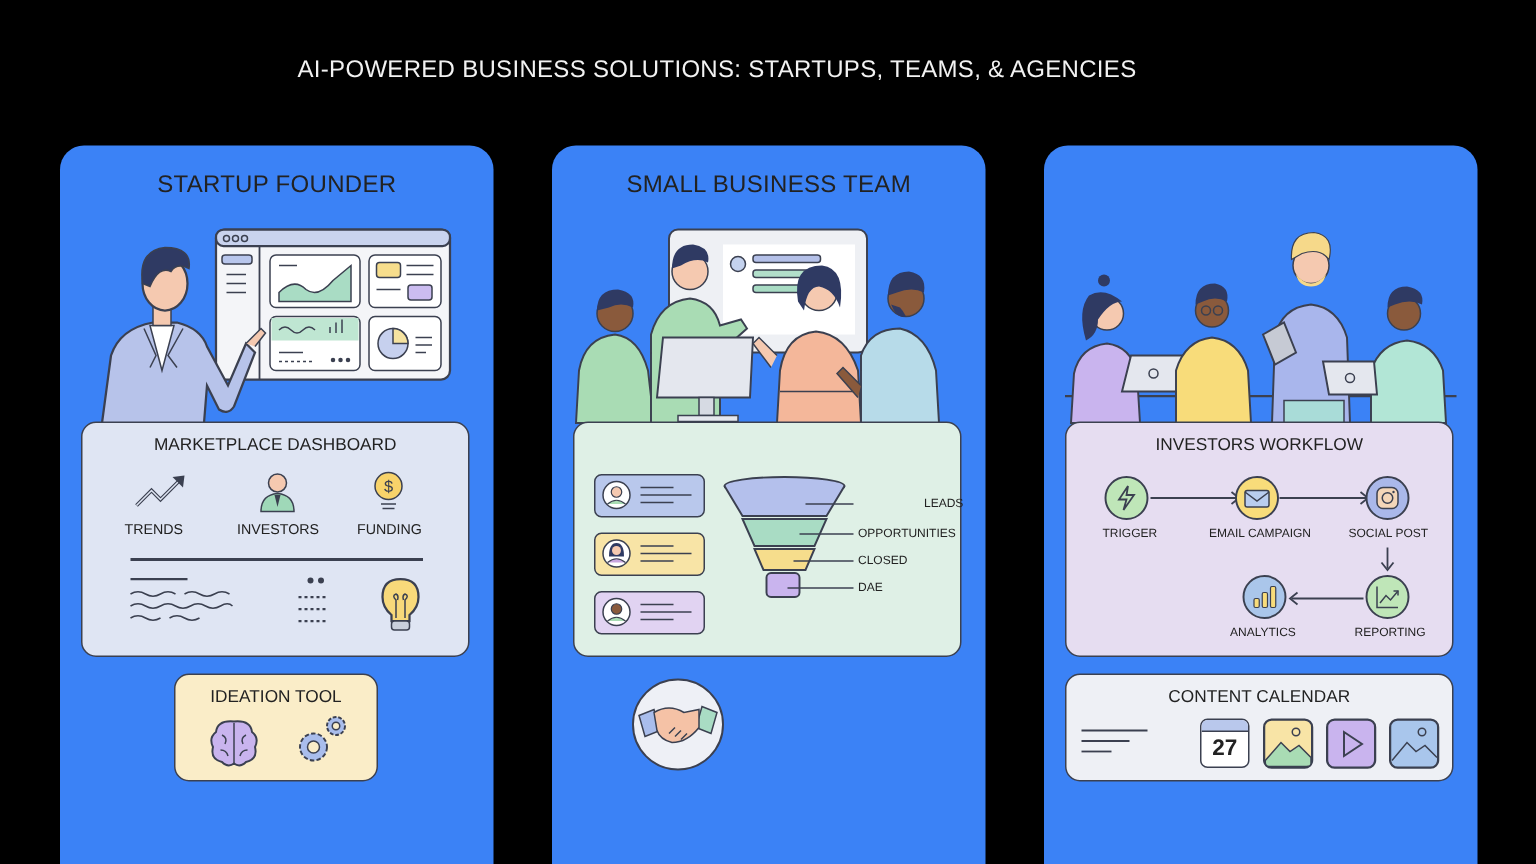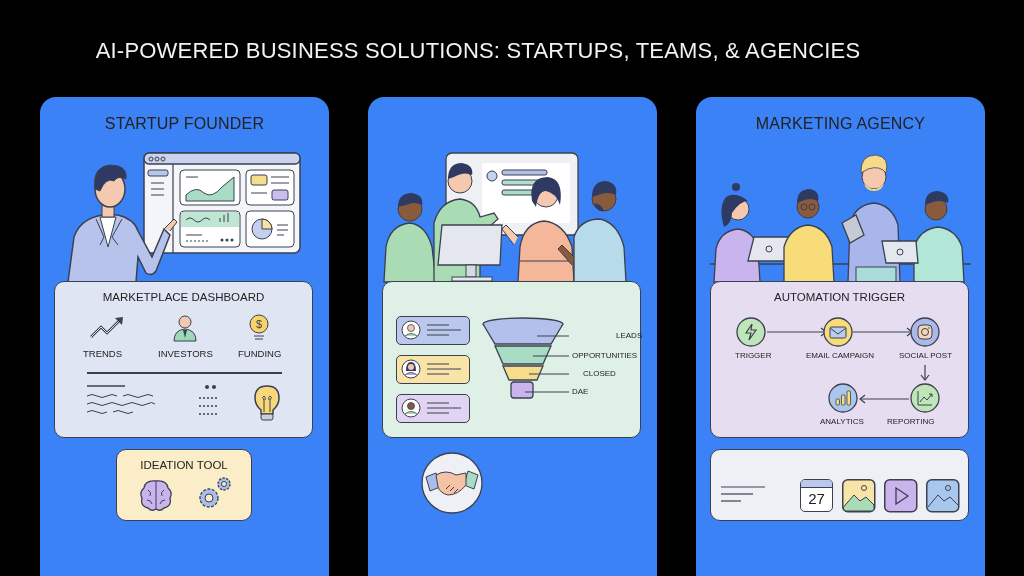--- a/index.html
+++ b/index.html
@@ -1,18 +1,18 @@
 <!DOCTYPE html>
 <html><head>
 <meta charset="utf-8">
 <style>
   * { box-sizing: border-box; margin: 0; padding: 0; }
   html, body { width: 1024px; height: 576px; background: #000; overflow: hidden; }
   body { font-family: "Liberation Sans", "DejaVu Sans", sans-serif; color: #222; position: relative; }
-  .main-title { position: absolute; top: 38px; left: 0; width: 956px; text-align: center; color: #f2f2f2; font-size: 22px; letter-spacing: 0.2px; }
+  .main-title { position: absolute; top: 38px; left: 0; width: 956px; text-align: center; color: #f2f2f2; font-size: 16px; letter-spacing: 0.2px; }
   .card { position: absolute; top: 97px; width: 289px; height: 559px; background: #3b82f6; border-radius: 16px; }
   .card-title { position: absolute; top: 18px; left: 0; width: 100%; text-align: center; font-size: 16px; color: #222; letter-spacing: 0.2px; }
   .panel { position: absolute; border: 1.5px solid #3b4050; border-radius: 10px; }
   .panel-title { position: absolute; left: 0; width: 100%; text-align: center; font-size: 11.5px; color: #222; }
   .lbl { position: absolute; font-size: 9.5px; color: #222; text-align: center; white-space: nowrap; }
   .lbl-sm { position: absolute; font-size: 8px; color: #222; white-space: nowrap; }
   svg { position: absolute; overflow: visible; }
 </style>
 </head>
 <body>
@@ -128,20 +128,21 @@
     <svg style="left:78px;top:24px;" width="40" height="38">
       <circle cx="14" cy="24" r="9" fill="#a9bdec" stroke="#3b4050" stroke-width="1.3" stroke-dasharray="3 1.5"></circle>
       <circle cx="14" cy="24" r="4" fill="#faedc8" stroke="#3b4050"></circle>
       <circle cx="29" cy="10" r="6" fill="#a9bdec" stroke="#3b4050" stroke-width="1.3" stroke-dasharray="2.5 1.2"></circle>
       <circle cx="29" cy="10" r="2.5" fill="#faedc8" stroke="#3b4050"></circle>
     </svg>
   </div>
 </div>
 
 <div class="card" style="left:368px;">
+  <div class="card-title">SMALL BUSINESS TEAM</div>
 
   <svg style="left:0;top:0;" width="289" height="185">
 
     <rect x="78" y="56" width="132" height="82" rx="6" fill="#eef0f4" stroke="#3b4050" stroke-width="1.3"></rect>
     <rect x="114" y="66" width="88" height="60" fill="#fff"></rect>
     <circle cx="124" cy="79" r="5" fill="#c4d2ee" stroke="#3b4050"></circle>
     <rect x="134" y="73" width="45" height="5" rx="2" fill="#b4c0e8" stroke="#3b4050"></rect>
     <rect x="134" y="83" width="45" height="5" rx="2" fill="#b2dfca" stroke="#3b4050"></rect>
     <rect x="134" y="93" width="32" height="5" rx="2" fill="#a9dcc4" stroke="#3b4050"></rect>
 
@@ -216,36 +217,35 @@
       <path d="M14 28 L22 46 L62 46 L70 28 Z" fill="#a9dcc4" stroke="#3b4050" stroke-width="1.3"></path>
       <path d="M22 48 L28 62 L56 62 L62 48 Z" fill="#f6dd8c" stroke="#3b4050" stroke-width="1.3"></path>
       <rect x="30" y="64" width="22" height="16" rx="3" fill="#c9b4ee" stroke="#3b4050" stroke-width="1.3"></rect>
       <line x1="56" y1="18" x2="88" y2="18" stroke="#3b4050"></line>
       <line x1="52" y1="38" x2="88" y2="38" stroke="#3b4050"></line>
       <line x1="48" y1="56" x2="88" y2="56" stroke="#3b4050"></line>
       <line x1="44" y1="74" x2="88" y2="74" stroke="#3b4050"></line>
     </svg>
     <div class="lbl-sm" style="left:189px;top:49px;padding-left:44px;">LEADS</div>
     <div class="lbl-sm" style="left:189px;top:69px;text-align:right;">OPPORTUNITIES</div>
-    <div class="lbl-sm" style="left:200px;top:87px;">CLOSED</div>
+    <div class="lbl-sm" style="left:189px;top:87px;">CLOSED</div>
     <div class="lbl-sm" style="left:189px;top:105px;">DAE</div>
   </div>
 
 
   <svg style="left:52px;top:354px;" width="64" height="64">
     <circle cx="32" cy="32" r="30" fill="#eef0f6" stroke="#3b4050" stroke-width="1.3"></circle>
     <path d="M6 26 L16 22 L20 36 L10 40 Z" fill="#a9bdec" stroke="#3b4050"></path>
     <path d="M58 24 L48 20 L44 34 L54 38 Z" fill="#a9dcc4" stroke="#3b4050"></path>
     <path d="M16 24 Q26 18 36 24 L46 22 L46 34 Q38 44 28 44 Q20 42 18 36 Z" fill="#f5c2a6" stroke="#3b4050"></path>
     <path d="M26 38 L30 34 M30 40 L34 36 M34 42 L38 38" stroke="#3b4050"></path>
   </svg>
 </div>
 
 <div class="card" style="left:696px;">
-  <div class="card-title">MARKETING AGENCY</div>
 
   <svg style="left:0;top:0;" width="289" height="185">
 
     <line x1="14" y1="167" x2="275" y2="167" stroke="#3b4050" stroke-width="1.5"></line>
 
     <path d="M18 185 L20 152 Q24 134 42 132 Q58 134 62 152 L64 185 Z" fill="#c9b4ee" stroke="#3b4050" stroke-width="1.3"></path>
     <circle cx="42" cy="112" r="11" fill="#f5c9b0" stroke="#3b4050"></circle>
     <path d="M28 130 Q22 110 30 100 Q40 94 52 104 Q44 104 36 116 Q36 126 28 130 Z" fill="#2f3a63"></path>
     <circle cx="40" cy="90" r="4" fill="#2f3a63"></circle>
 
@@ -267,21 +267,21 @@
 
     <path d="M218 185 L218 150 Q224 132 242 130 Q260 132 266 150 L268 185 Z" fill="#b2e6d6" stroke="#3b4050" stroke-width="1.3"></path>
     <circle cx="240" cy="112" r="11" fill="#8a5a3c" stroke="#3b4050"></circle>
     <path d="M229 108 Q229 94 242 94 Q254 96 252 106 Q244 102 234 106 Z" fill="#2f3a63"></path>
 
     <path d="M186 144 L220 144 L222 166 L190 166 Z" fill="#e4e7ee" stroke="#3b4050" stroke-width="1.3"></path>
     <circle cx="204" cy="155" r="3" fill="none" stroke="#3b4050"></circle>
   </svg>
 
   <div class="panel" style="left:14px;top:184px;width:259px;height:157px;background:#e6ddf1;">
-    <div class="panel-title" style="top:9px;">AUTOMATION TRIGGER</div>
+    <div class="panel-title" style="top:9px;">INVESTORS WORKFLOW</div>
 
     <svg style="left:0;top:0;" width="259" height="157">
       <line x1="56" y1="50" x2="114" y2="50" stroke="#3b4050" stroke-width="1.2"></line>
         <path d="M110 46 L115 50 L110 54" fill="none" stroke="#3b4050" stroke-width="1.2"></path>
       <line x1="142" y1="50" x2="200" y2="50" stroke="#3b4050" stroke-width="1.2"></line>
         <path d="M196 46 L201 50 L196 54" fill="none" stroke="#3b4050" stroke-width="1.2"></path>
       <line x1="214" y1="83" x2="214" y2="97" stroke="#3b4050" stroke-width="1.2"></line>
         <path d="M210 93 L214 98 L218 93" fill="none" stroke="#3b4050" stroke-width="1.2"></path>
       <line x1="198" y1="117" x2="150" y2="117" stroke="#3b4050" stroke-width="1.2"></line>
         <path d="M154 113 L149 117 L154 121" fill="none" stroke="#3b4050" stroke-width="1.2"></path>
@@ -307,38 +307,39 @@
       <circle cx="19" cy="11" r="0.8" fill="#3b4050"></circle>
     </svg>
     <div class="lbl-sm" style="left:188px;top:69px;">SOCIAL POST</div>
 
     <svg style="left:199px;top:101px;" width="30" height="30">
       <circle cx="15" cy="15" r="14" fill="#bfe6b8" stroke="#3b4050" stroke-width="1.3"></circle>
       <path d="M8 8 L8 22 L22 22" fill="none" stroke="#3b4050"></path>
       <path d="M10 19 L14 14 L17 17 L22 11" fill="none" stroke="#3b4050"></path>
       <path d="M19 11 L22 11 L22 14" fill="none" stroke="#3b4050"></path>
     </svg>
-    <div class="lbl-sm" style="left:176px;top:135px;">REPORTING</div>
+    <div class="lbl-sm" style="left:192px;top:135px;">REPORTING</div>
 
     <svg style="left:117px;top:101px;" width="30" height="30">
       <circle cx="15" cy="15" r="14" fill="#aac6ea" stroke="#3b4050" stroke-width="1.3"></circle>
       <rect x="8" y="16" width="3.5" height="6" rx="1" fill="#f8dc7a" stroke="#3b4050" stroke-width="0.8"></rect>
       <rect x="13.5" y="12" width="3.5" height="10" rx="1" fill="#f8dc7a" stroke="#3b4050" stroke-width="0.8"></rect>
       <rect x="19" y="8" width="3.5" height="14" rx="1" fill="#f8dc7a" stroke="#3b4050" stroke-width="0.8"></rect>
     </svg>
     <div class="lbl-sm" style="left:109px;top:135px;">ANALYTICS</div>
   </div>
 
   <div class="panel" style="left:14px;top:352px;width:259px;height:72px;background:#eef0f5;">
+    <div class="panel-title" style="top:9px;">CONTENT CALENDAR</div>
     <svg style="left:10px;top:36px;" width="46" height="18">
       <line x1="0" y1="1" x2="44" y2="1" stroke="#3b4050" stroke-width="1.2"></line>
       <line x1="0" y1="8" x2="32" y2="8" stroke="#3b4050" stroke-width="1.2"></line>
       <line x1="0" y1="15" x2="20" y2="15" stroke="#3b4050" stroke-width="1.2"></line>
     </svg>
-    <div style="position:absolute;left:89px;top:29px;width:33px;height:33px;border:1.5px solid #3b4050;border-radius:5px;background:#fff;overflow:hidden;">
+    <div style="position:absolute;left:89px;top:29px;width:33px;height:33px;border:1.5px solid #3b4050;border-radius:5px;background:#fff;overflow:hidden;font-weight:bold;">
       <div style="height:8px;background:#b9c8ec;border-bottom:1.5px solid #3b4050;"></div>
       <div style="text-align:center;font-size:15px;line-height:21px;color:#222;">27</div>
     </div>
     <svg style="left:131px;top:29px;" width="34" height="34">
       <rect x="0.75" y="0.75" width="32" height="32" rx="5" fill="#f8e4a6" stroke="#3b4050" stroke-width="1.5"></rect>
       <path d="M1.5 28 L12 16 L18 22 L24 18 L32 26 L32 30 Q32 32 29 32 L4 32 Q1.5 32 1.5 29 Z" fill="#a9dcb4" stroke="#3b4050"></path>
       <circle cx="22" cy="9" r="2.5" fill="none" stroke="#3b4050"></circle>
     </svg>
     <svg style="left:173px;top:29px;" width="34" height="34">
       <rect x="0.75" y="0.75" width="32" height="32" rx="5" fill="#c9b4ee" stroke="#3b4050" stroke-width="1.5"></rect>

